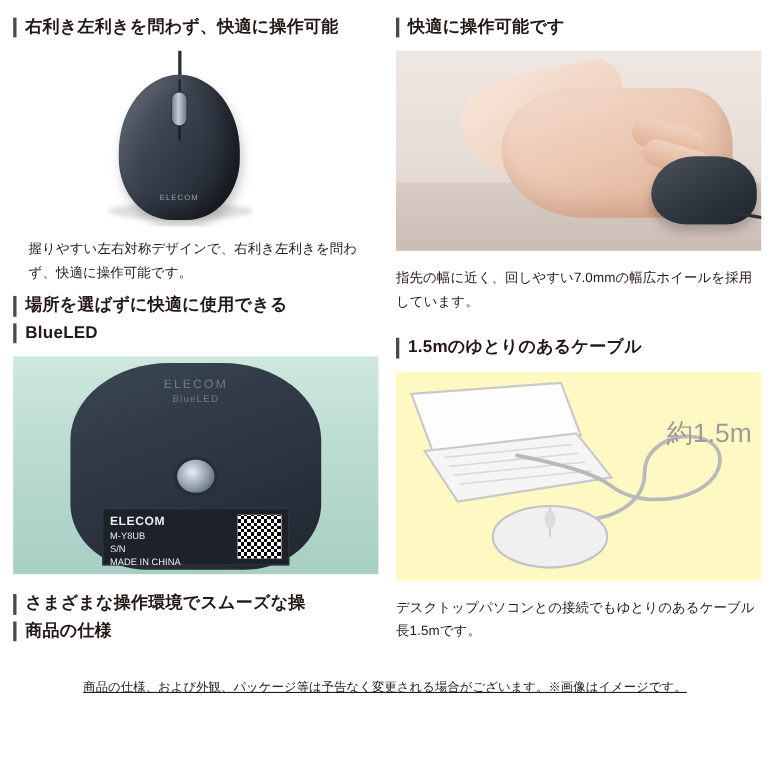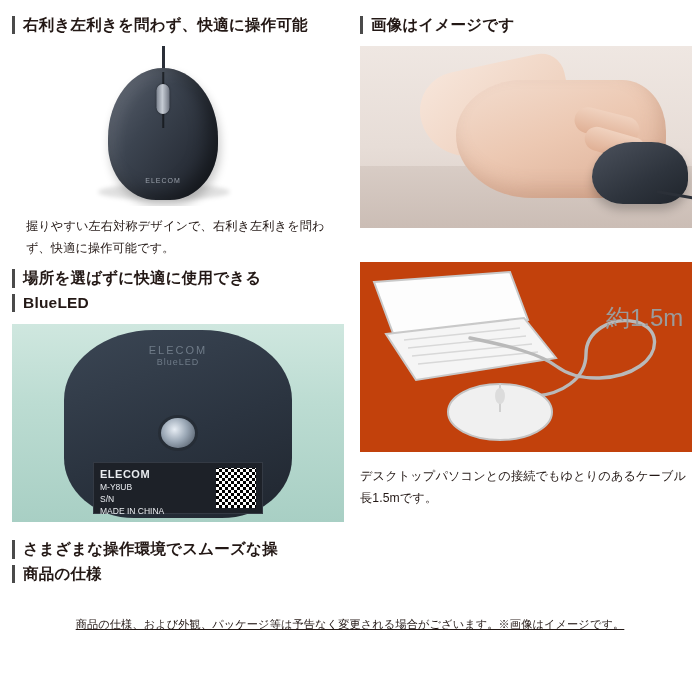--- a/index.html
+++ b/index.html
@@ -262,21 +262,21 @@
     background:
       repeating-linear-gradient(90deg, #fff 0 3px, #000 3px 6px),
       repeating-linear-gradient(0deg, #fff 0 3px, #000 3px 6px);
     background-blend-mode: difference;
     background-color: #fff;
   }
 
   
   .cable-photo {
     height: 190px;
-    background: #c2410c;
+    background: #fef9c3;
   }
   .cable-photo svg { display: block; }
 
   .footnote {
     position: absolute;
     left: 0;
     right: 0;
     bottom: 4px;
     text-align: center;
     font-size: 11.2px;
@@ -337,37 +337,39 @@
 
       <div class="gap-s"></div>
 
       <div class="heading">さまざまな操作環境でスムーズな操</div>
       <div class="heading" style="margin-top:-8px;">商品の仕様</div>
 
     </div>
 
     <div class="col">
 
-      <div class="heading">画像はイメージです</div>
+      <div class="heading">快適に操作可能です</div>
 
       <div class="img-frame hand-photo">
         <div class="desk"></div>
         <div class="arm"></div>
         <div class="hand"></div>
         <div class="finger f1"></div>
         <div class="finger f2"></div>
         <div class="mouse"></div>
         <div class="cable"></div>
       </div>
 
       <div class="gap-m"></div>
 
+      <p class="body-text">指先の幅に近く、回しやすい7.0mmの幅広ホイールを採用しています。</p>
 
       <div class="gap-l"></div>
 
+      <div class="heading">1.5mのゆとりのあるケーブル</div>
 
       <div class="img-frame cable-photo">
         <svg width="332" height="190" viewBox="0 0 332 190">
 
           <polygon points="14,20 150,10 168,58 34,74" fill="#fdfdfd" stroke="#c9c9c9" stroke-width="2"></polygon>
           <polygon points="26,72 164,56 196,96 56,118" fill="#f5f5f5" stroke="#c9c9c9" stroke-width="2"></polygon>
           <g stroke="#d8d8d8" stroke-width="1.4">
             <line x1="44" y1="78" x2="160" y2="66"></line>
             <line x1="48" y1="86" x2="166" y2="74"></line>
             <line x1="52" y1="94" x2="172" y2="82"></line>

